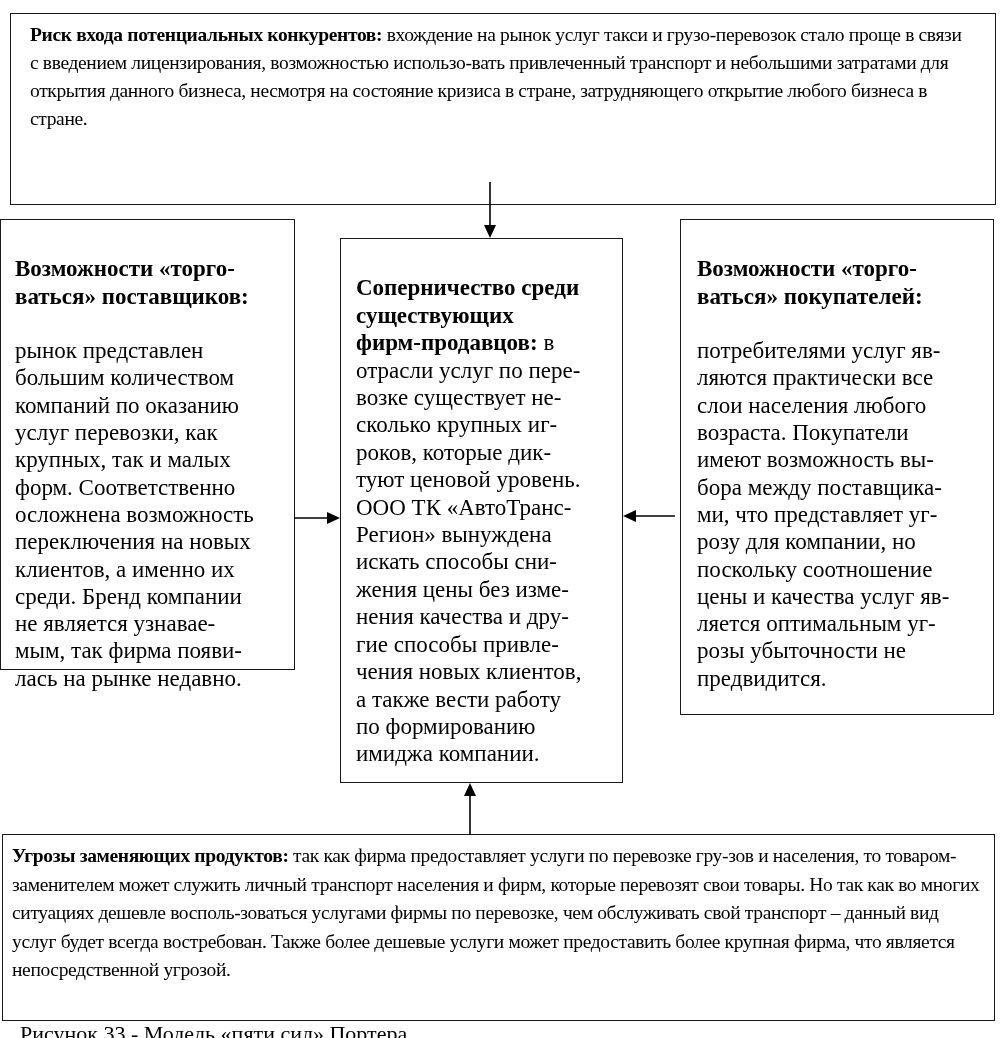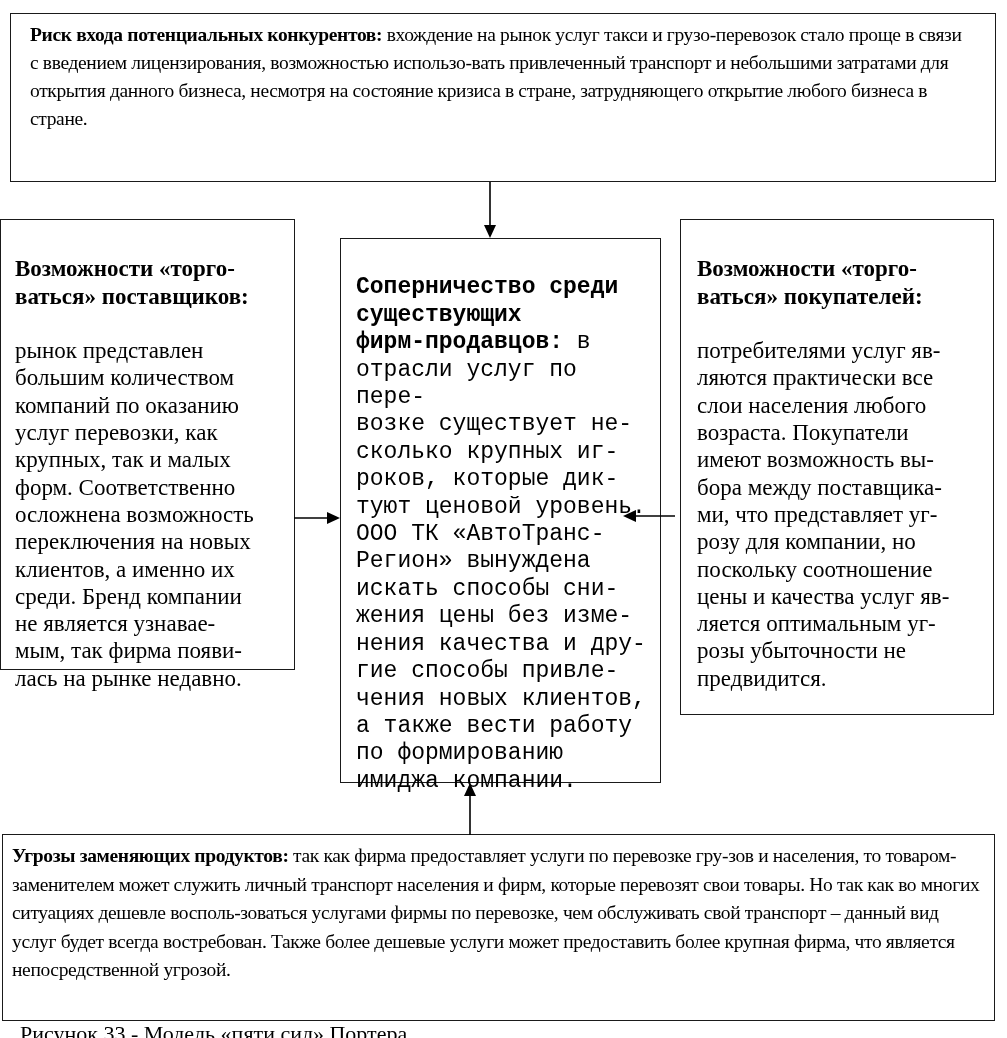--- a/index.html
+++ b/index.html
@@ -23,43 +23,42 @@
       font-size: 23px;
       line-height: 27.5px;
     }
     .box .title {
       font-weight: bold;
     }
     .box p {
       margin: 0;
     }
     #box-top {
-      left: 10px; top: 13px; width: 986px; height: 169px;
+      left: 10px; top: 13px; width: 986px; height: 192px;
       padding: 7px 26px 0 19px;
       font-size: 19.5px;
       line-height: 28px;
       letter-spacing: -0.35px;
     }
     #box-bottom {
       left: 2px; top: 834px; width: 993px; height: 187px;
       padding: 7px 10px 8px 9px;
       font-size: 19.5px;
       line-height: 28.5px;
       letter-spacing: -0.35px;
     }
     #box-left {
       left: 0px; top: 219px; width: 295px; height: 451px;
       padding: 8px 6px 0 14px;
       line-height: 27.3px;
     }
     #box-center {
-      left: 340px; top: 238px; width: 321px; height: 545px;
+      left: 340px; top: 238px; width: 283px; height: 545px;
       padding: 8px 6px 0 15px;
       line-height: 27.4px;
-      font-family: Liberation Mono, monospace;
     }
     #box-right {
       left: 680px; top: 219px; width: 314px; height: 496px;
       padding: 8px 6px 0 16px;
       line-height: 27.3px;
     }
     .narrow {
       white-space: pre-line;
     }
     .arrow {

